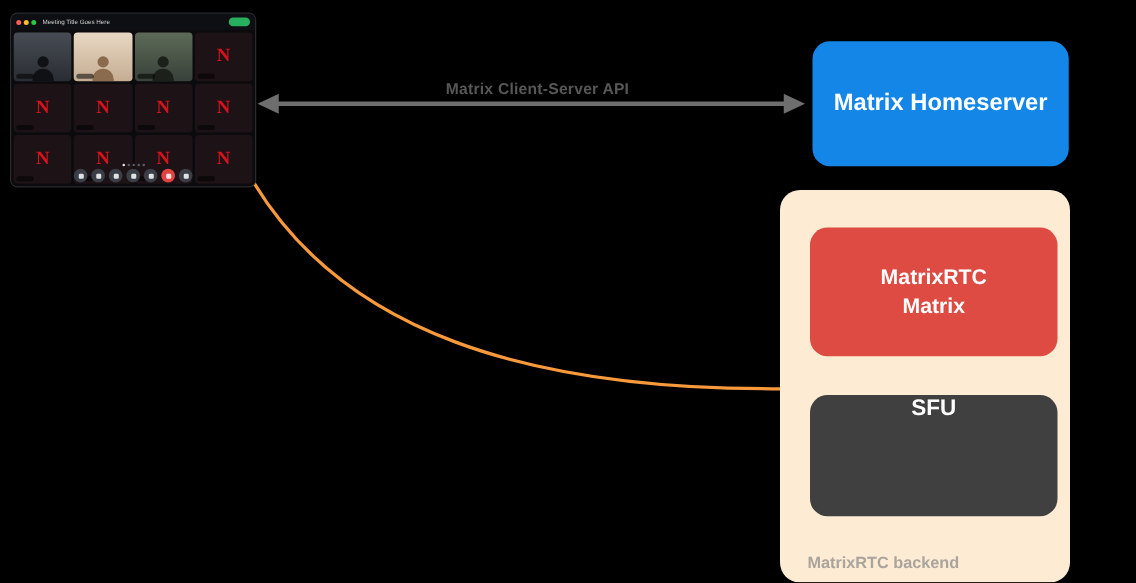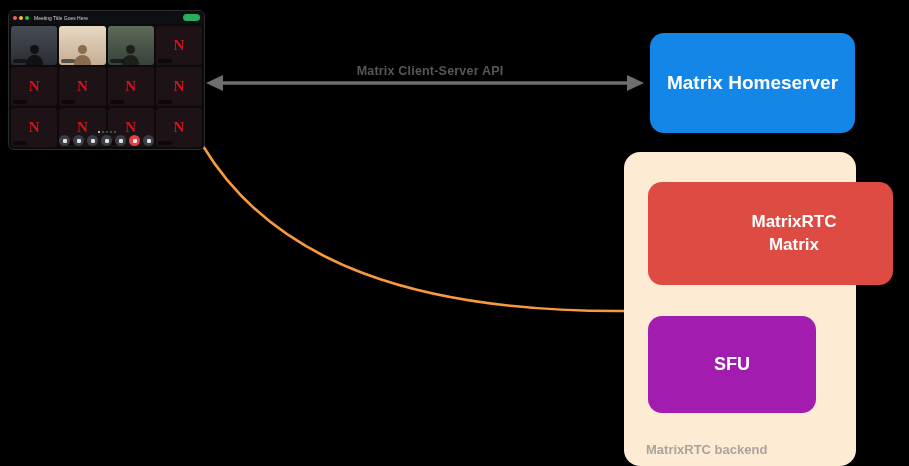--- a/index.html
+++ b/index.html
@@ -22,25 +22,25 @@
   }
   
   .backend{
     position:absolute;left:624px;top:152px;width:232px;height:314px;
     background:#fdebd3;border-radius:16px;
   }
   .auth-box{
     position:absolute;left:24px;top:30px;width:198px;height:103px;
     background:#dd4b43;border-radius:14px;display:flex;flex-direction:column;
     align-items:center;justify-content:center;color:#fff;font-weight:bold;
-    font-size:17px;line-height:1.32;text-align:center;padding-left:47px;
+    font-size:17px;line-height:1.32;text-align:center;
   }
   .sfu-box{
-    position:absolute;left:24px;top:164px;width:168px;height:97px;
-    background:#a21caf;border-radius:14px;display:flex;align-items:center;justify-content:center;
+    position:absolute;left:24px;top:164px;width:198px;height:97px;
+    background:#404040;border-radius:14px;display:flex;justify-content:center;
     color:#fff;font-weight:bold;font-size:18px;
   }
   .backend-label{
     position:absolute;left:22px;bottom:9px;color:#aaa49c;font-size:13px;font-weight:bold;margin-top:32px;
   }
   
   .call-window{
     position:absolute;left:8px;top:10px;width:197px;height:140px;
     background:#141519;border-radius:6px;overflow:hidden;border:1px solid #2b2b2e;
     box-sizing:border-box;

